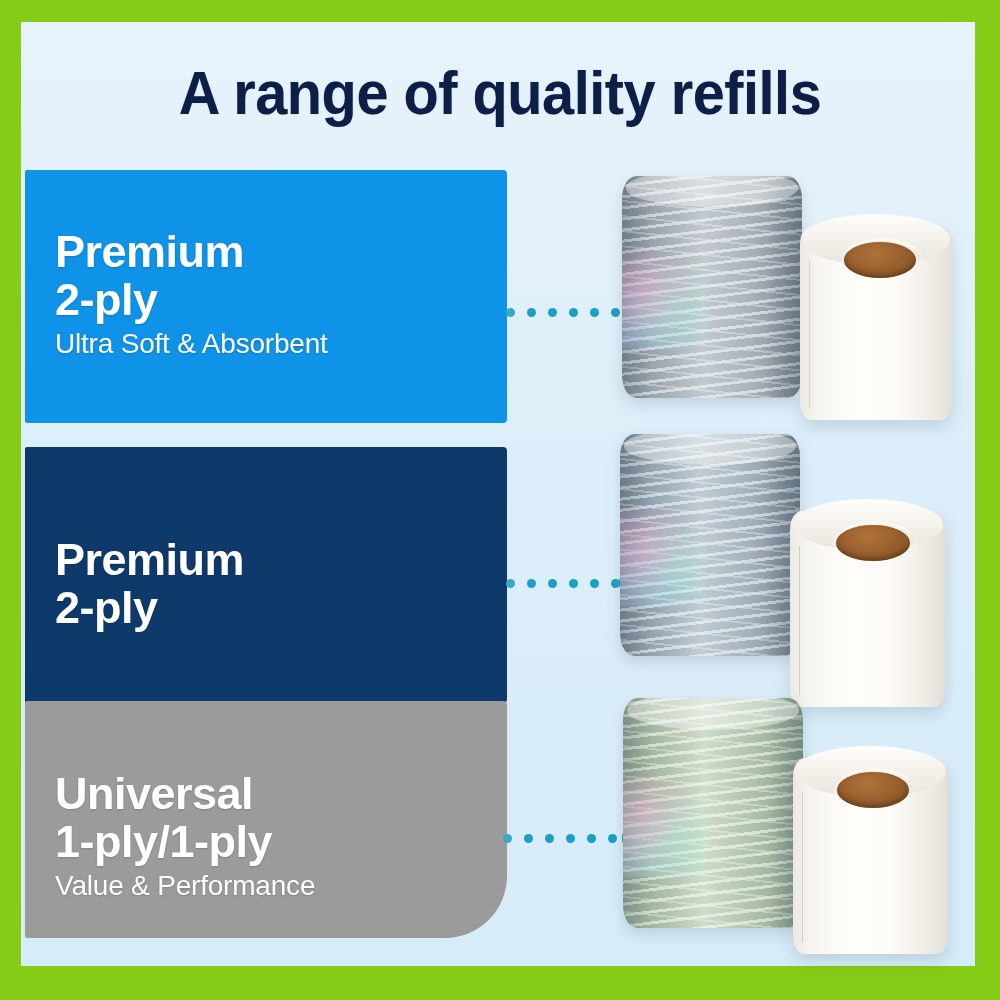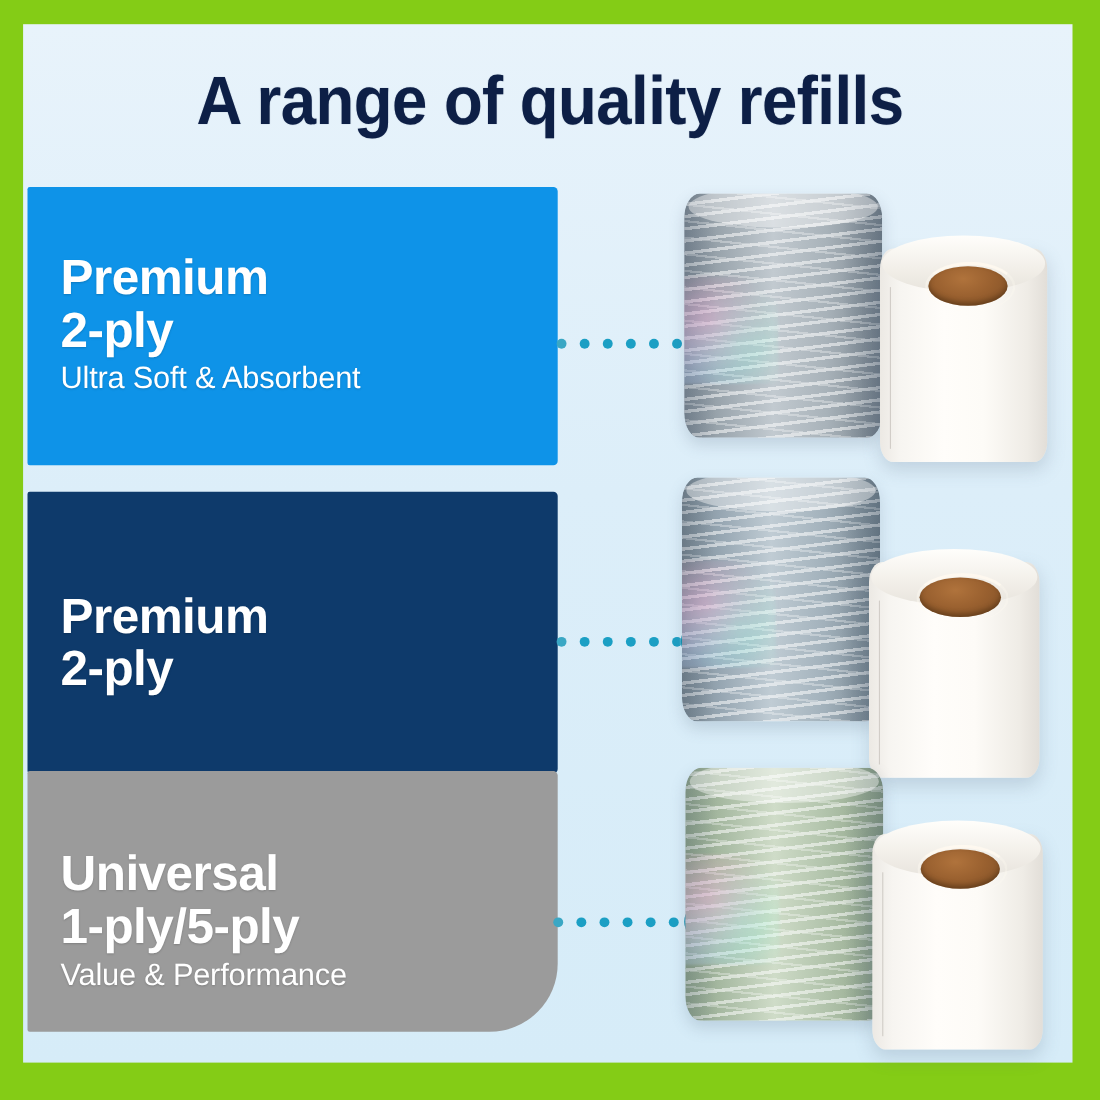--- a/index.html
+++ b/index.html
@@ -308,21 +308,21 @@
   <div class="roll roll-plain" style="left:790px; top:511px; width:155px; height:196px;">
     <div class="rim"></div>
     <div class="core" style="left:46px; top:14px; width:74px; height:36px;"></div>
     <div class="core-hi" style="left:43px; top:10px; width:80px; height:42px;"></div>
     <div class="seam"></div>
   </div>
 
   <div class="panel universal">
     <div class="tier-block">
       <div class="tier-name">Universal</div>
-      <div class="tier-ply">1-ply/5-ply</div>
+      <div class="tier-ply">1-ply/1-ply</div>
       <div class="tier-sub">Value &amp; Performance</div>
     </div>
   </div>
 
   <div class="connector" style="left:503px; top:832px;">
     <span class="dot"></span>
     <span class="dot"></span>
     <span class="dot"></span>
     <span class="dot"></span>
     <span class="dot"></span>

